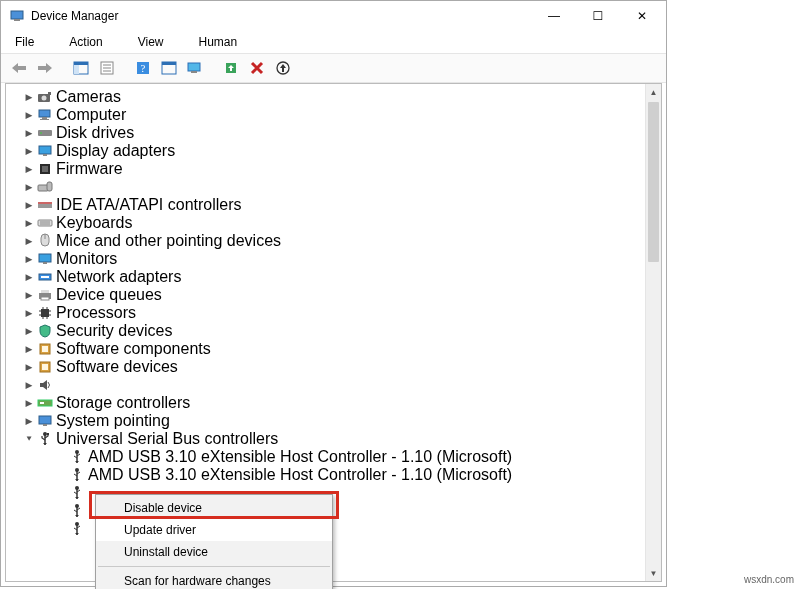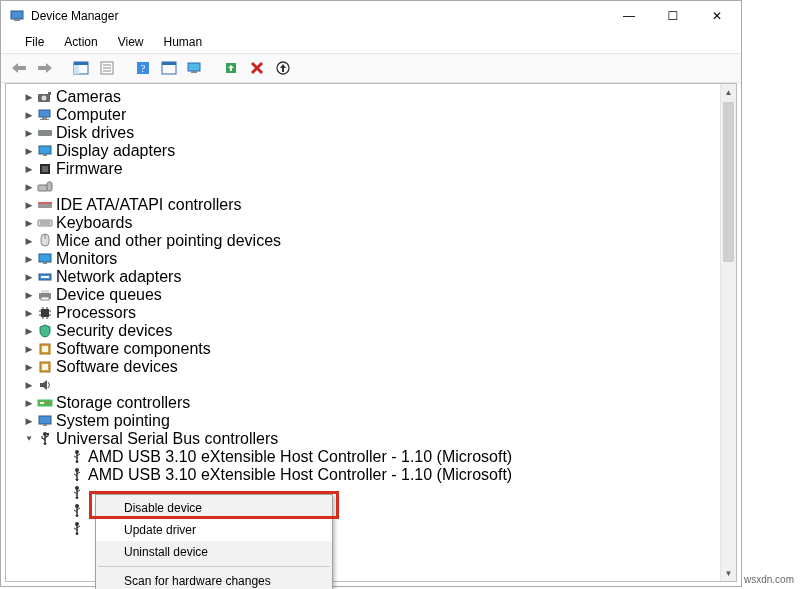--- a/index.html
+++ b/index.html
@@ -9,21 +9,21 @@
     font-size: 12px;
     background: #fff;
     color: #000;
     width: 800px;
     height: 589px;
     overflow: hidden;
     position: relative;
   }
   .window {
     border: 1px solid #aaa;
-    width: 742px;
+    width: 667px;
     height: 587px;
     position: relative;
     background: #fff;
   }
   .titlebar {
     display: flex;
     align-items: center;
     height: 30px;
     padding: 0 2px 0 8px;
     background: #fff;
@@ -36,24 +36,23 @@
   .titlebar .title { flex: 0 0 auto; font-size: 12px; }
   .titlebar .spacer { flex: 1; }
   .win-controls { display: flex; }
   .win-btn {
     width: 44px; height: 30px;
     display: flex; align-items: center; justify-content: center;
     font-family: "Segoe UI", sans-serif;
   }
   .menubar {
     display: flex;
-    gap: 4px;
+    gap: 19px;
     padding: 2px 6px;
     font-size: 12px;
-    margin-left: 10px;
   }
   .menubar .menu-item { padding: 2px 8px; }
   .toolbar {
     display: flex;
     align-items: center;
     padding: 3px 6px;
     gap: 2px;
     border-top: 1px solid #e5e5e5;
     border-bottom: 1px solid #e5e5e5;
     background: #fafafa;

